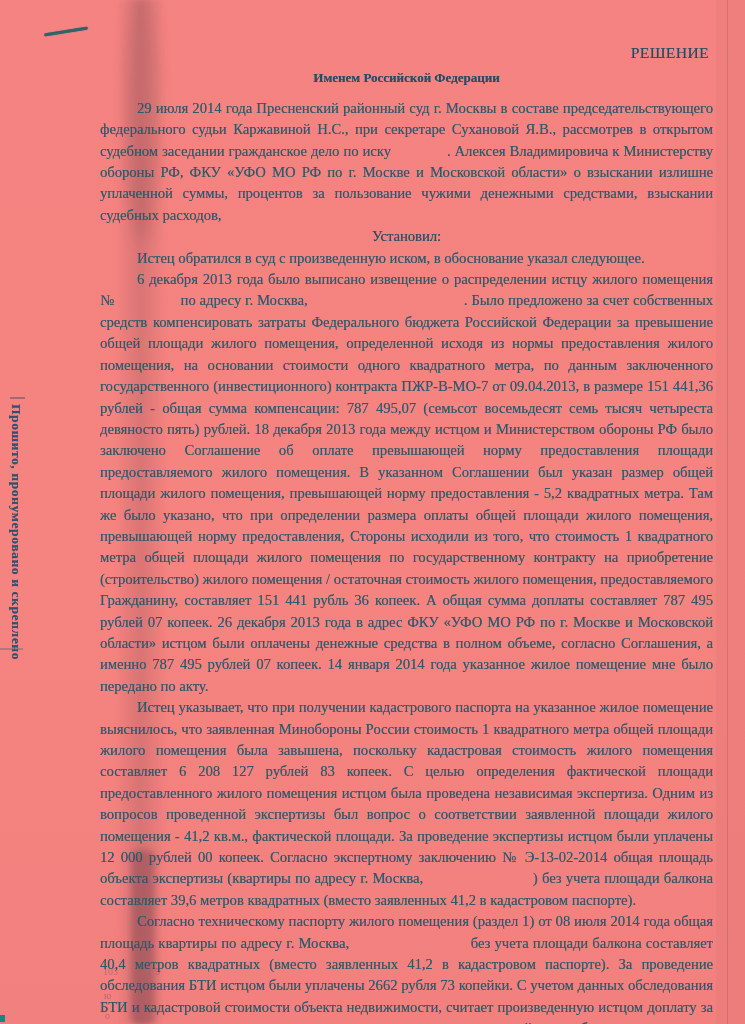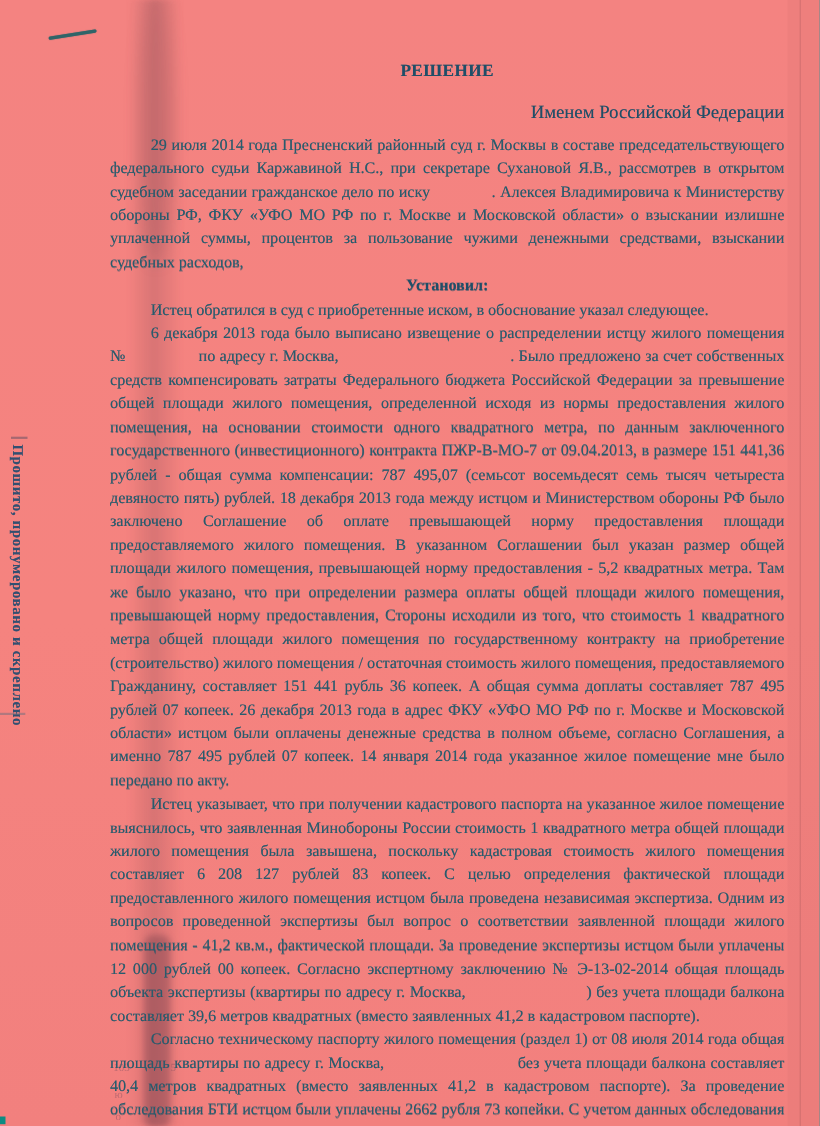--- a/index.html
+++ b/index.html
@@ -73,29 +73,29 @@
 
   
   .content {
     position: absolute; left: 100px; top: 38px; width: 613px;
     color: #275c6e;
     font-size: 14.6px; line-height: 21.4px;
     text-align: justify;
     text-shadow: 0.2px 0.2px 0.35px rgba(30,80,100,0.55);
   }
   .doc-title {
-    margin: 16px; text-align: center; font-weight: bold;
+    margin: 4px; text-align: right; font-weight: normal;
     font-size: 15.6px; color: #1f4e68; letter-spacing: 0.4px;
   }
   .doc-subtitle {
-    margin: 0 0 9px 0; text-align: right; font-weight: normal;
-    font-size: 17px; color: #1f4e68;
+    margin: 0 0 9px 0; text-align: center; font-weight: bold;
+    font-size: 13px; color: #1f4e68;
   }
   .para { margin: 0; text-indent: 37px; }
-  .heading-center { margin: 0; text-align: center; font-weight: bold; text-indent: 0; color: #1f4e68; }
+  .heading-center { margin: 0; text-align: center; font-weight: normal; text-indent: 0; color: #1f4e68; }
 </style>
 </head>
 <body>
 
 <div class="page">
 
   <div class="smudge-band"></div>
   <div class="smudge-top"></div>
   <div class="smudge-bottom"></div>
   <div class="right-band"></div>
@@ -111,19 +111,19 @@
   <div class="stamp-line-top"></div>
   <div class="stamp-text">Прошито, пронумеровано и скреплено</div>
   <div class="stamp-line-bottom"></div>
 
   <div class="content">
     <p class="doc-title">РЕШЕНИЕ</p>
     <p class="doc-subtitle">Именем Российской Федерации</p>
 
     <p class="para">29 июля 2014 года Пресненский районный суд г. Москвы в составе председательствующего федерального судьи Каржавиной Н.С., при секретаре Сухановой Я.В., рассмотрев в открытом судебном заседании гражданское дело по иску&nbsp;&nbsp;&nbsp;&nbsp;&nbsp;&nbsp;&nbsp;&nbsp;&nbsp;&nbsp;&nbsp;&nbsp;&nbsp;&nbsp;. Алексея Владимировича к Министерству обороны РФ, ФКУ «УФО МО РФ по г. Москве и Московской области» о взыскании излишне уплаченной суммы, процентов за пользование чужими денежными средствами, взыскании судебных расходов,</p>
     <p class="heading-center">Установил:</p>
-    <p class="para">Истец обратился в суд с приобретенные иском, в обоснование указал следующее.</p>
+    <p class="para">Истец обратился в суд с произведенную иском, в обоснование указал следующее.</p>
     <p class="para">6 декабря 2013 года было выписано извещение о распределении истцу жилого помещения №&nbsp;&nbsp;&nbsp;&nbsp;&nbsp;&nbsp;&nbsp;&nbsp;&nbsp;&nbsp;&nbsp;&nbsp;&nbsp;&nbsp;&nbsp;&nbsp; по адресу г. Москва,&nbsp;&nbsp;&nbsp;&nbsp;&nbsp;&nbsp;&nbsp;&nbsp;&nbsp;&nbsp;&nbsp;&nbsp;&nbsp;&nbsp;&nbsp;&nbsp;&nbsp;&nbsp;&nbsp;&nbsp;&nbsp;&nbsp;&nbsp;&nbsp;&nbsp;&nbsp;&nbsp;&nbsp;&nbsp;&nbsp;&nbsp;&nbsp;&nbsp;&nbsp;&nbsp;&nbsp;&nbsp;&nbsp;&nbsp;&nbsp;. Было предложено за счет собственных средств компенсировать затраты Федерального бюджета Российской Федерации за превышение общей площади жилого помещения, определенной исходя из нормы предоставления жилого помещения, на основании стоимости одного квадратного метра, по данным заключенного государственного (инвестиционного) контракта ПЖР-В-МО-7 от 09.04.2013, в размере 151 441,36 рублей - общая сумма компенсации: 787 495,07 (семьсот восемьдесят семь тысяч четыреста девяносто пять) рублей. 18 декабря 2013 года между истцом и Министерством обороны РФ было заключено Соглашение об оплате превышающей норму предоставления площади предоставляемого жилого помещения. В указанном Соглашении был указан размер общей площади жилого помещения, превышающей норму предоставления - 5,2 квадратных метра. Там же было указано, что при определении размера оплаты общей площади жилого помещения, превышающей норму предоставления, Стороны исходили из того, что стоимость 1 квадратного метра общей площади жилого помещения по государственному контракту на приобретение (строительство) жилого помещения / остаточная стоимость жилого помещения, предоставляемого Гражданину, составляет 151 441 рубль 36 копеек. А общая сумма доплаты составляет 787 495 рублей 07 копеек. 26 декабря 2013 года в адрес ФКУ «УФО МО РФ по г. Москве и Московской области» истцом были оплачены денежные средства в полном объеме, согласно Соглашения, а именно 787 495 рублей 07 копеек. 14 января 2014 года указанное жилое помещение мне было передано по акту.</p>
     <p class="para">Истец указывает, что при получении кадастрового паспорта на указанное жилое помещение выяснилось, что заявленная Минобороны России стоимость 1 квадратного метра общей площади жилого помещения была завышена, поскольку кадастровая стоимость жилого помещения составляет 6 208 127 рублей 83 копеек. С целью определения фактической площади предоставленного жилого помещения истцом была проведена независимая экспертиза. Одним из вопросов проведенной экспертизы был вопрос о соответствии заявленной площади жилого помещения - 41,2 кв.м., фактической площади. За проведение экспертизы истцом были уплачены 12 000 рублей 00 копеек. Согласно экспертному заключению № Э-13-02-2014 общая площадь объекта экспертизы (квартиры по адресу г. Москва,&nbsp;&nbsp;&nbsp;&nbsp;&nbsp;&nbsp;&nbsp;&nbsp;&nbsp;&nbsp;&nbsp;&nbsp;&nbsp;&nbsp;&nbsp;&nbsp;&nbsp;&nbsp;&nbsp;&nbsp;&nbsp;&nbsp;&nbsp;&nbsp;&nbsp;&nbsp;) без учета площади балкона составляет 39,6 метров квадратных (вместо заявленных 41,2 в кадастровом паспорте).</p>
     <p class="para">Согласно техническому паспорту жилого помещения (раздел 1) от 08 июля 2014 года общая площадь квартиры по адресу г. Москва,&nbsp;&nbsp;&nbsp;&nbsp;&nbsp;&nbsp;&nbsp;&nbsp;&nbsp;&nbsp;&nbsp;&nbsp;&nbsp;&nbsp;&nbsp;&nbsp;&nbsp;&nbsp;&nbsp;&nbsp;&nbsp;&nbsp;&nbsp;&nbsp;&nbsp;&nbsp;&nbsp;&nbsp; без учета площади балкона составляет 40,4 метров квадратных (вместо заявленных 41,2 в кадастровом паспорте). За проведение обследования БТИ истцом были уплачены 2662 рубля 73 копейки. С учетом данных обследования БТИ и кадастровой стоимости объекта недвижимости, считает произведенную истцом доплату за превышение нормы предоставления жилого помещения завышенной, а приобретенные денежные средства Министерством обороны РФ за счет этой доплаты необоснованными в части переплаты, по следующему расчету. Исходя из кадастровой стоимости квартиры 6 208 127 рублей 83 копейки за 41,2 метров квадратных, стоимость 1 квадратного метра составляет 150 682 рублей 71 копейку. Учитывая фактическую площадь квартиры (согласно обследованию БТИ), равную 40,4 метров квадратных, стоимость квартиры составляет 6087581</p>
   </div>
 
 </div>
 
 </body></html>

